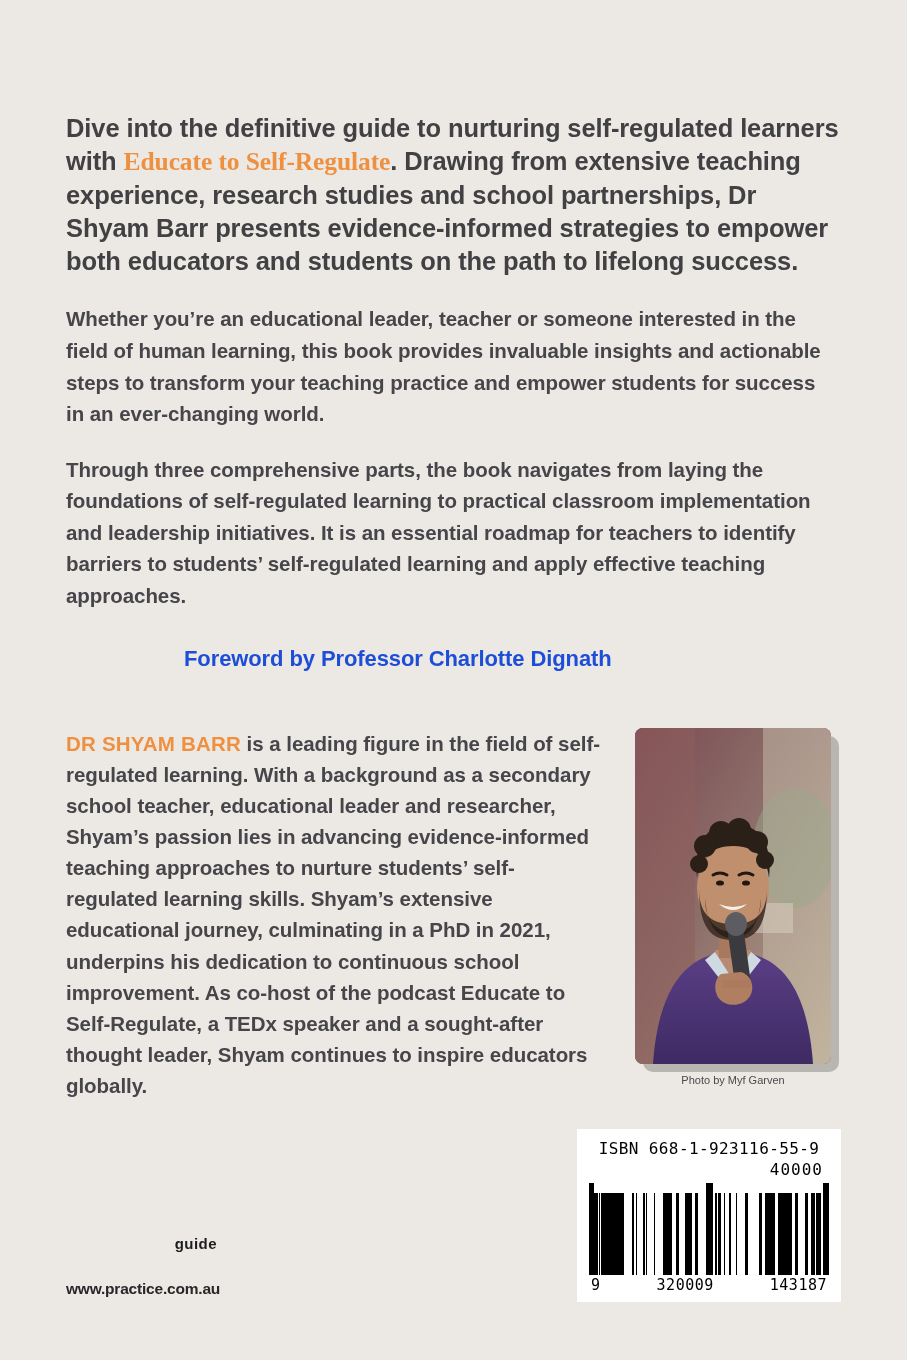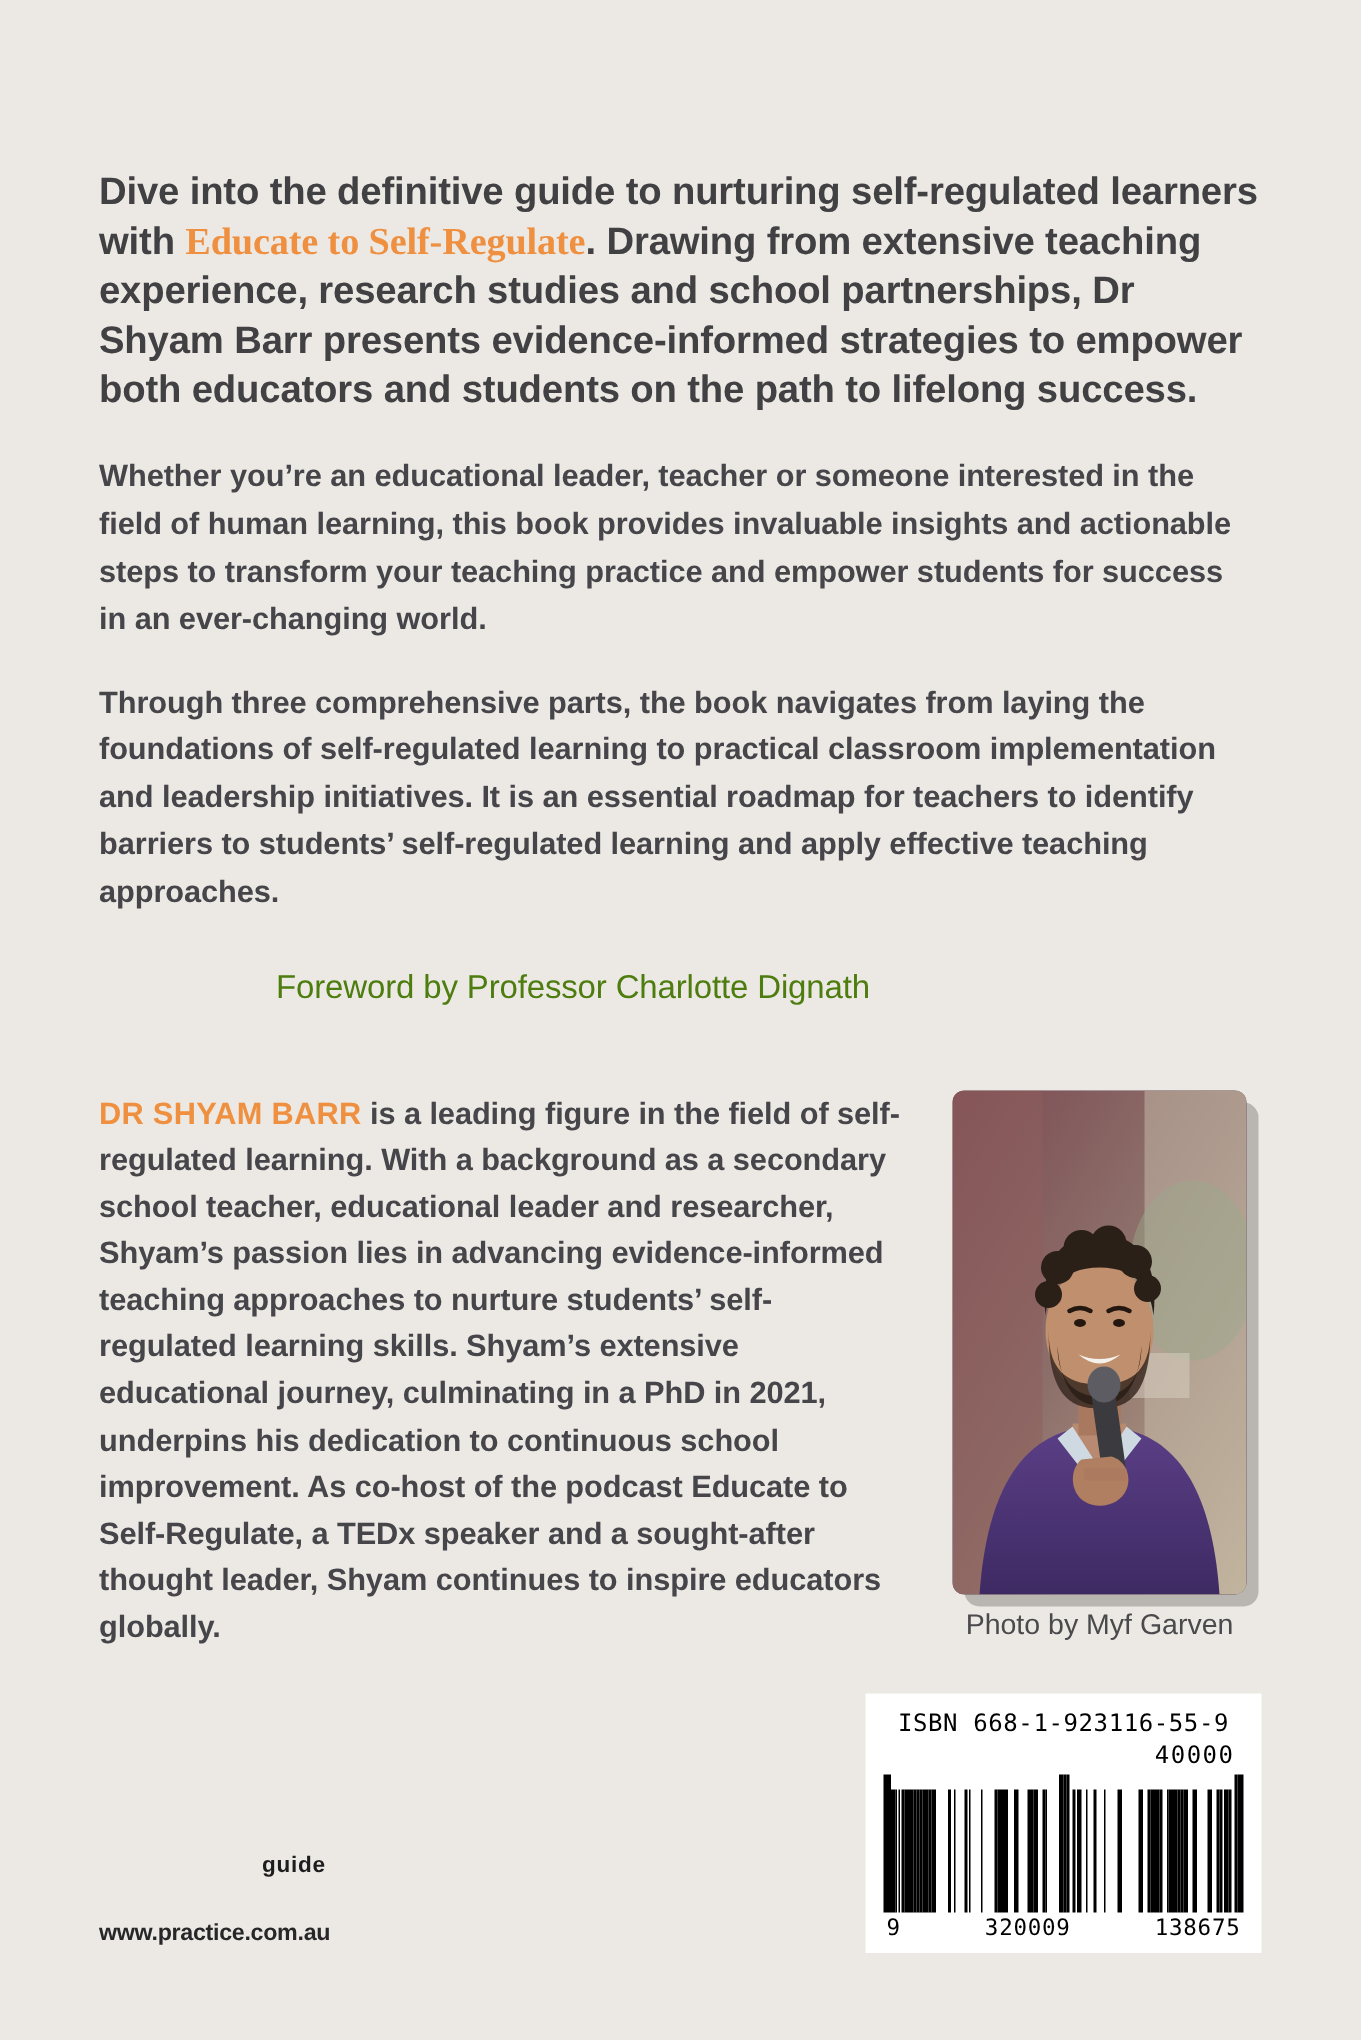--- a/index.html
+++ b/index.html
@@ -43,22 +43,22 @@
     font-weight: 700;
     color: #45454a;
     margin: 0 0 24px 0;
     max-width: 768px;
     letter-spacing: -0.05px;
   }
   .foreword {
     margin: 34px 0 0 0;
     padding-left: 118px;
     font-size: 22px;
-    font-weight: 400;
-    color: #4d7c0f;
+    font-weight: 700;
+    color: #1d4ed8;
     letter-spacing: -0.1px;
   }
 
   
   .bio-row {
     display: flex;
     align-items: flex-start;
     margin-top: 56px;
   }
   .bio-text {
@@ -99,21 +99,21 @@
     top: 0;
     width: 196px;
     height: 336px;
     border-radius: 8px;
     overflow: hidden;
     background: #6a5360;
   }
   .photo svg { display: block; }
   .photo-credit {
     margin-top: 10px;
-    font-size: 19px;
+    font-size: 11px;
     font-weight: 400;
     color: #4a4a4d;
     text-align: center;
     width: 196px;
   }
 
   
   .footer {
     position: absolute;
     left: 66px;
@@ -392,18 +392,18 @@
           <div class="bar" style="width: 2px; height: 82px;"></div>
           <div class="bar-sep" style="width: 2px; height: 82px;"></div>
           <div class="bar" style="width: 1px; height: 92px;"></div>
           <div class="bar" style="width: 1px; height: 92px;"></div>
           <div class="bar" style="width: 1px; height: 92px;"></div>
           <div class="bar" style="width: 3px; height: 92px;"></div>
         </div>
       <div class="digits">
         <span>9</span>
         <span>320009</span>
-        <span>138675</span>
+        <span>143187</span>
       </div>
     </div>
   </div>
 
 </div>
 
 </body></html>

